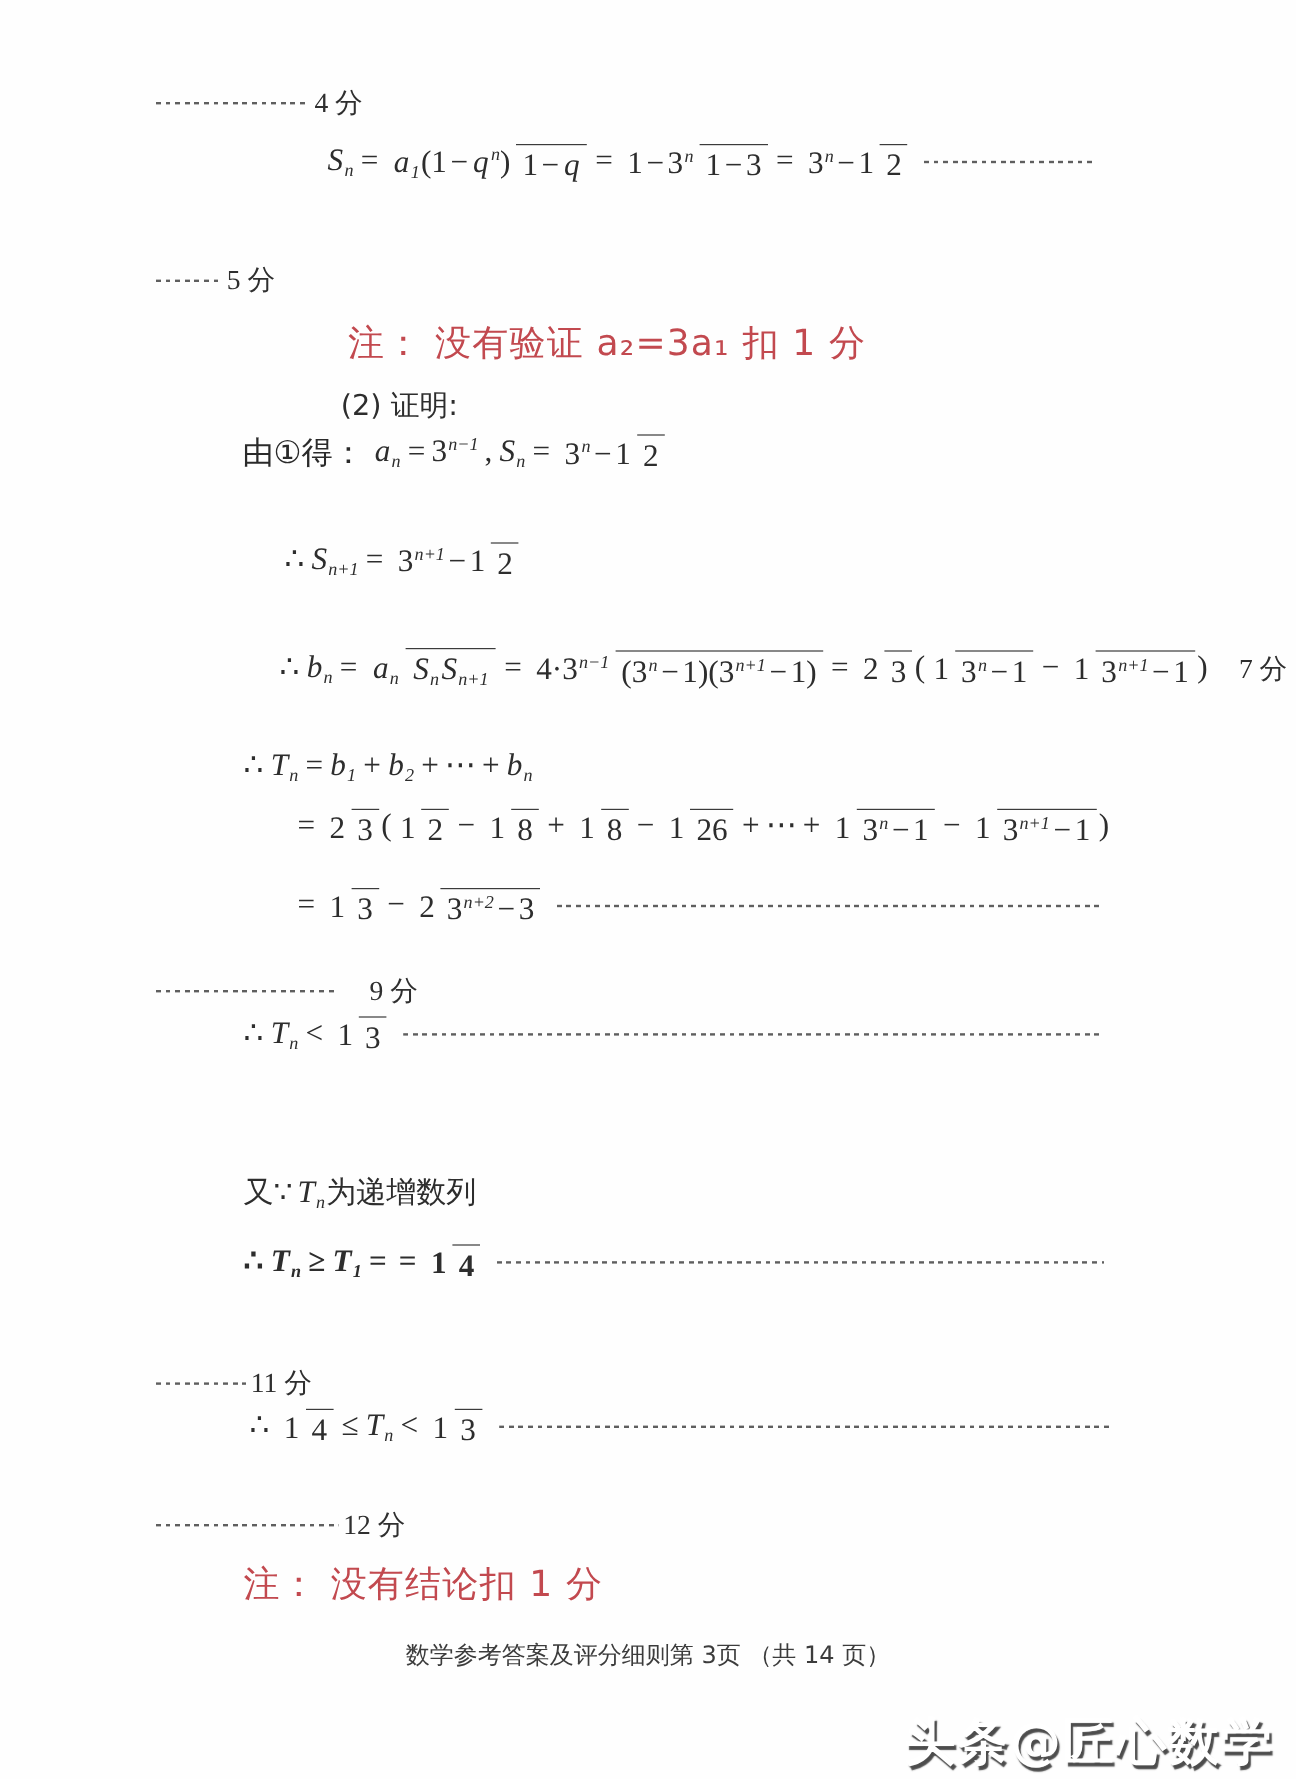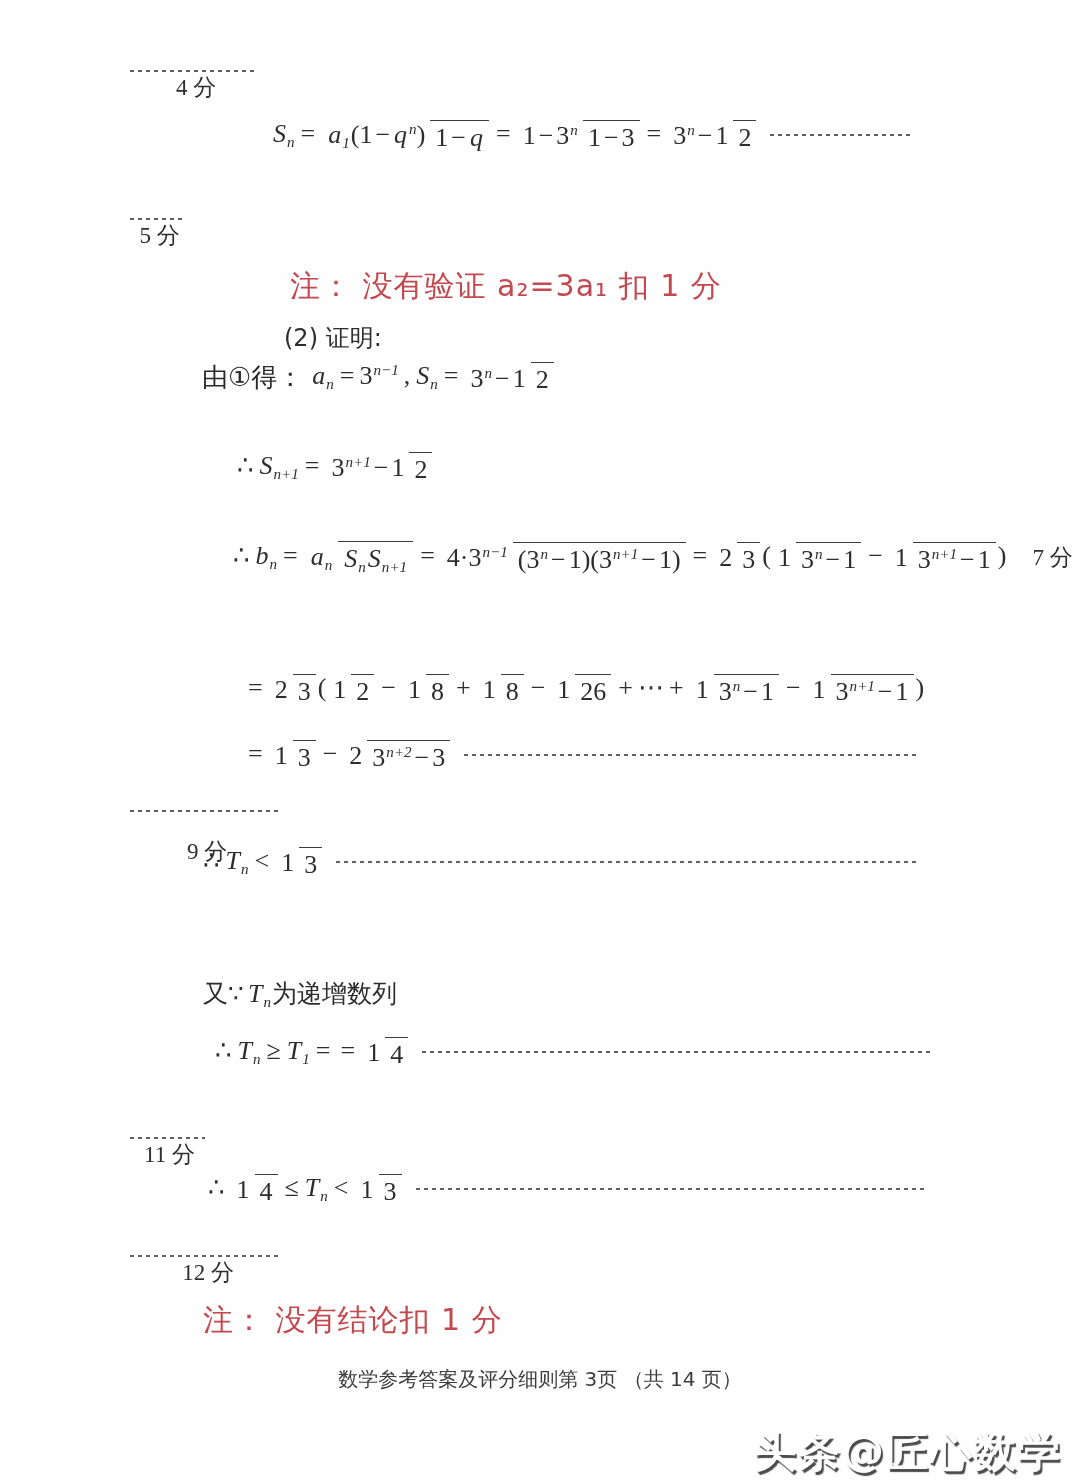--- a/index.html
+++ b/index.html
@@ -20,21 +20,21 @@
   .mrow .frac { display:inline-flex; flex-direction:row; align-items:center;
                 vertical-align:middle; margin:0 2px; }
   .mrow .frac .num, .mrow .frac .den { display:block; line-height:1.12; padding:0 5px; text-align:center; }
   .mrow .frac .den { border-top:1.5px solid #3b3b3b; padding-top:2px; }
   .mrow .frac .mo { padding:0 3px; }
   
   .leader { flex:1 1 auto; height:2px; margin:0 10px 0 12px;
             background-image:repeating-linear-gradient(to right,#5f5f5f 0 4px, transparent 4px 8px); }
   .leader-fixed { display:inline-block; height:2px; vertical-align:middle;
             background-image:repeating-linear-gradient(to right,#5f5f5f 0 4px, transparent 4px 8px); }
-  .score-row { position:absolute; display:flex; align-items:center;flex-direction:column; }
+  .score-row { position:absolute; display:flex; align-items:center; }
   .score { font-family:"Liberation Serif","DejaVu Sans",serif; font-size:23px;
            color:#2f2f2f; margin-left:4px; white-space:nowrap; }
   
   .red-note { position:absolute; color:#c2494f; font-size:30px; letter-spacing:1px;
               font-family:"DejaVu Sans", sans-serif; white-space:nowrap; }
   .part-label { position:absolute; font-size:24px; color:#2d2d2d; white-space:nowrap; }
   .zh-label { font-family:"DejaVu Sans", sans-serif; font-size:26px; color:#2a2a2a;
               padding-right:8px; white-space:nowrap; }
   .footer { position:absolute; left:0; width:1080px; text-align:center;
             font-size:20px; color:#3c3c3c; white-space:nowrap; }
@@ -104,20 +104,23 @@
           <span class="num"><span class="mn">1</span></span>
           <span class="den"><span class="mn">3</span><span class="sup">n</span><span class="mo">−</span><span class="mn">1</span></span>
         </span><span class="mo">−</span><span class="frac">
           <span class="num"><span class="mn">1</span></span>
           <span class="den"><span class="mn">3</span><span class="sup">n+1</span><span class="mo">−</span><span class="mn">1</span></span>
         </span><span class="mn">)</span></span>
     <span class="leader"></span>
     <span class="score">7 分</span>
   </div>
 
+  <div class="mline" style="left:198px; top:622px;">
+    <span class="mrow"><span class="mo">∴</span><span class="mi">T</span><span class="sub">n</span><span class="mo">=</span><span class="mi">b</span><span class="sub">1</span><span class="mo">+</span><span class="mi">b</span><span class="sub">2</span><span class="mo">+</span><span class="mn">⋯</span><span class="mo">+</span><span class="mi">b</span><span class="sub">n</span></span>
+  </div>
 
   <div class="mline" style="left:243px; top:672px;">
     <span class="mrow"><span class="mo">=</span><span class="frac">
           <span class="num"><span class="mn">2</span></span>
           <span class="den"><span class="mn">3</span></span>
         </span><span class="mn">(</span><span class="frac">
           <span class="num"><span class="mn">1</span></span>
           <span class="den"><span class="mn">2</span></span>
         </span><span class="mo">−</span><span class="frac">
           <span class="num"><span class="mn">1</span></span>
@@ -159,21 +162,21 @@
           <span class="den"><span class="mn">3</span></span>
         </span></span>
     <span class="leader"></span>
   </div>
 
 
   <div class="mline" style="left:203px; top:978px;">
     <span class="mrow"><span class="zh">又∵</span><span class="mi">T</span><span class="sub">n</span><span class="zh">为递增数列</span></span>
   </div>
 
-  <div class="mline" style="left:210px; top:1035px; width:732px;">
+  <div class="mline" style="left:198px; top:1035px; width:732px;font-weight:bold;">
     <span class="mrow"><span class="mo">∴</span><span class="mi">T</span><span class="sub">n</span><span class="mo">≥</span><span class="mi">T</span><span class="sub">1</span><span class="mo">=</span><span class="mo">=</span><span class="frac">
           <span class="num"><span class="mn">1</span></span>
           <span class="den"><span class="mn">4</span></span>
         </span></span>
     <span class="leader"></span>
   </div>
 
   <div class="score-row" style="left:130px; top:1137px;">
     <span class="leader-fixed" style="width:75px;"></span>
     <span class="score">11 分</span>

